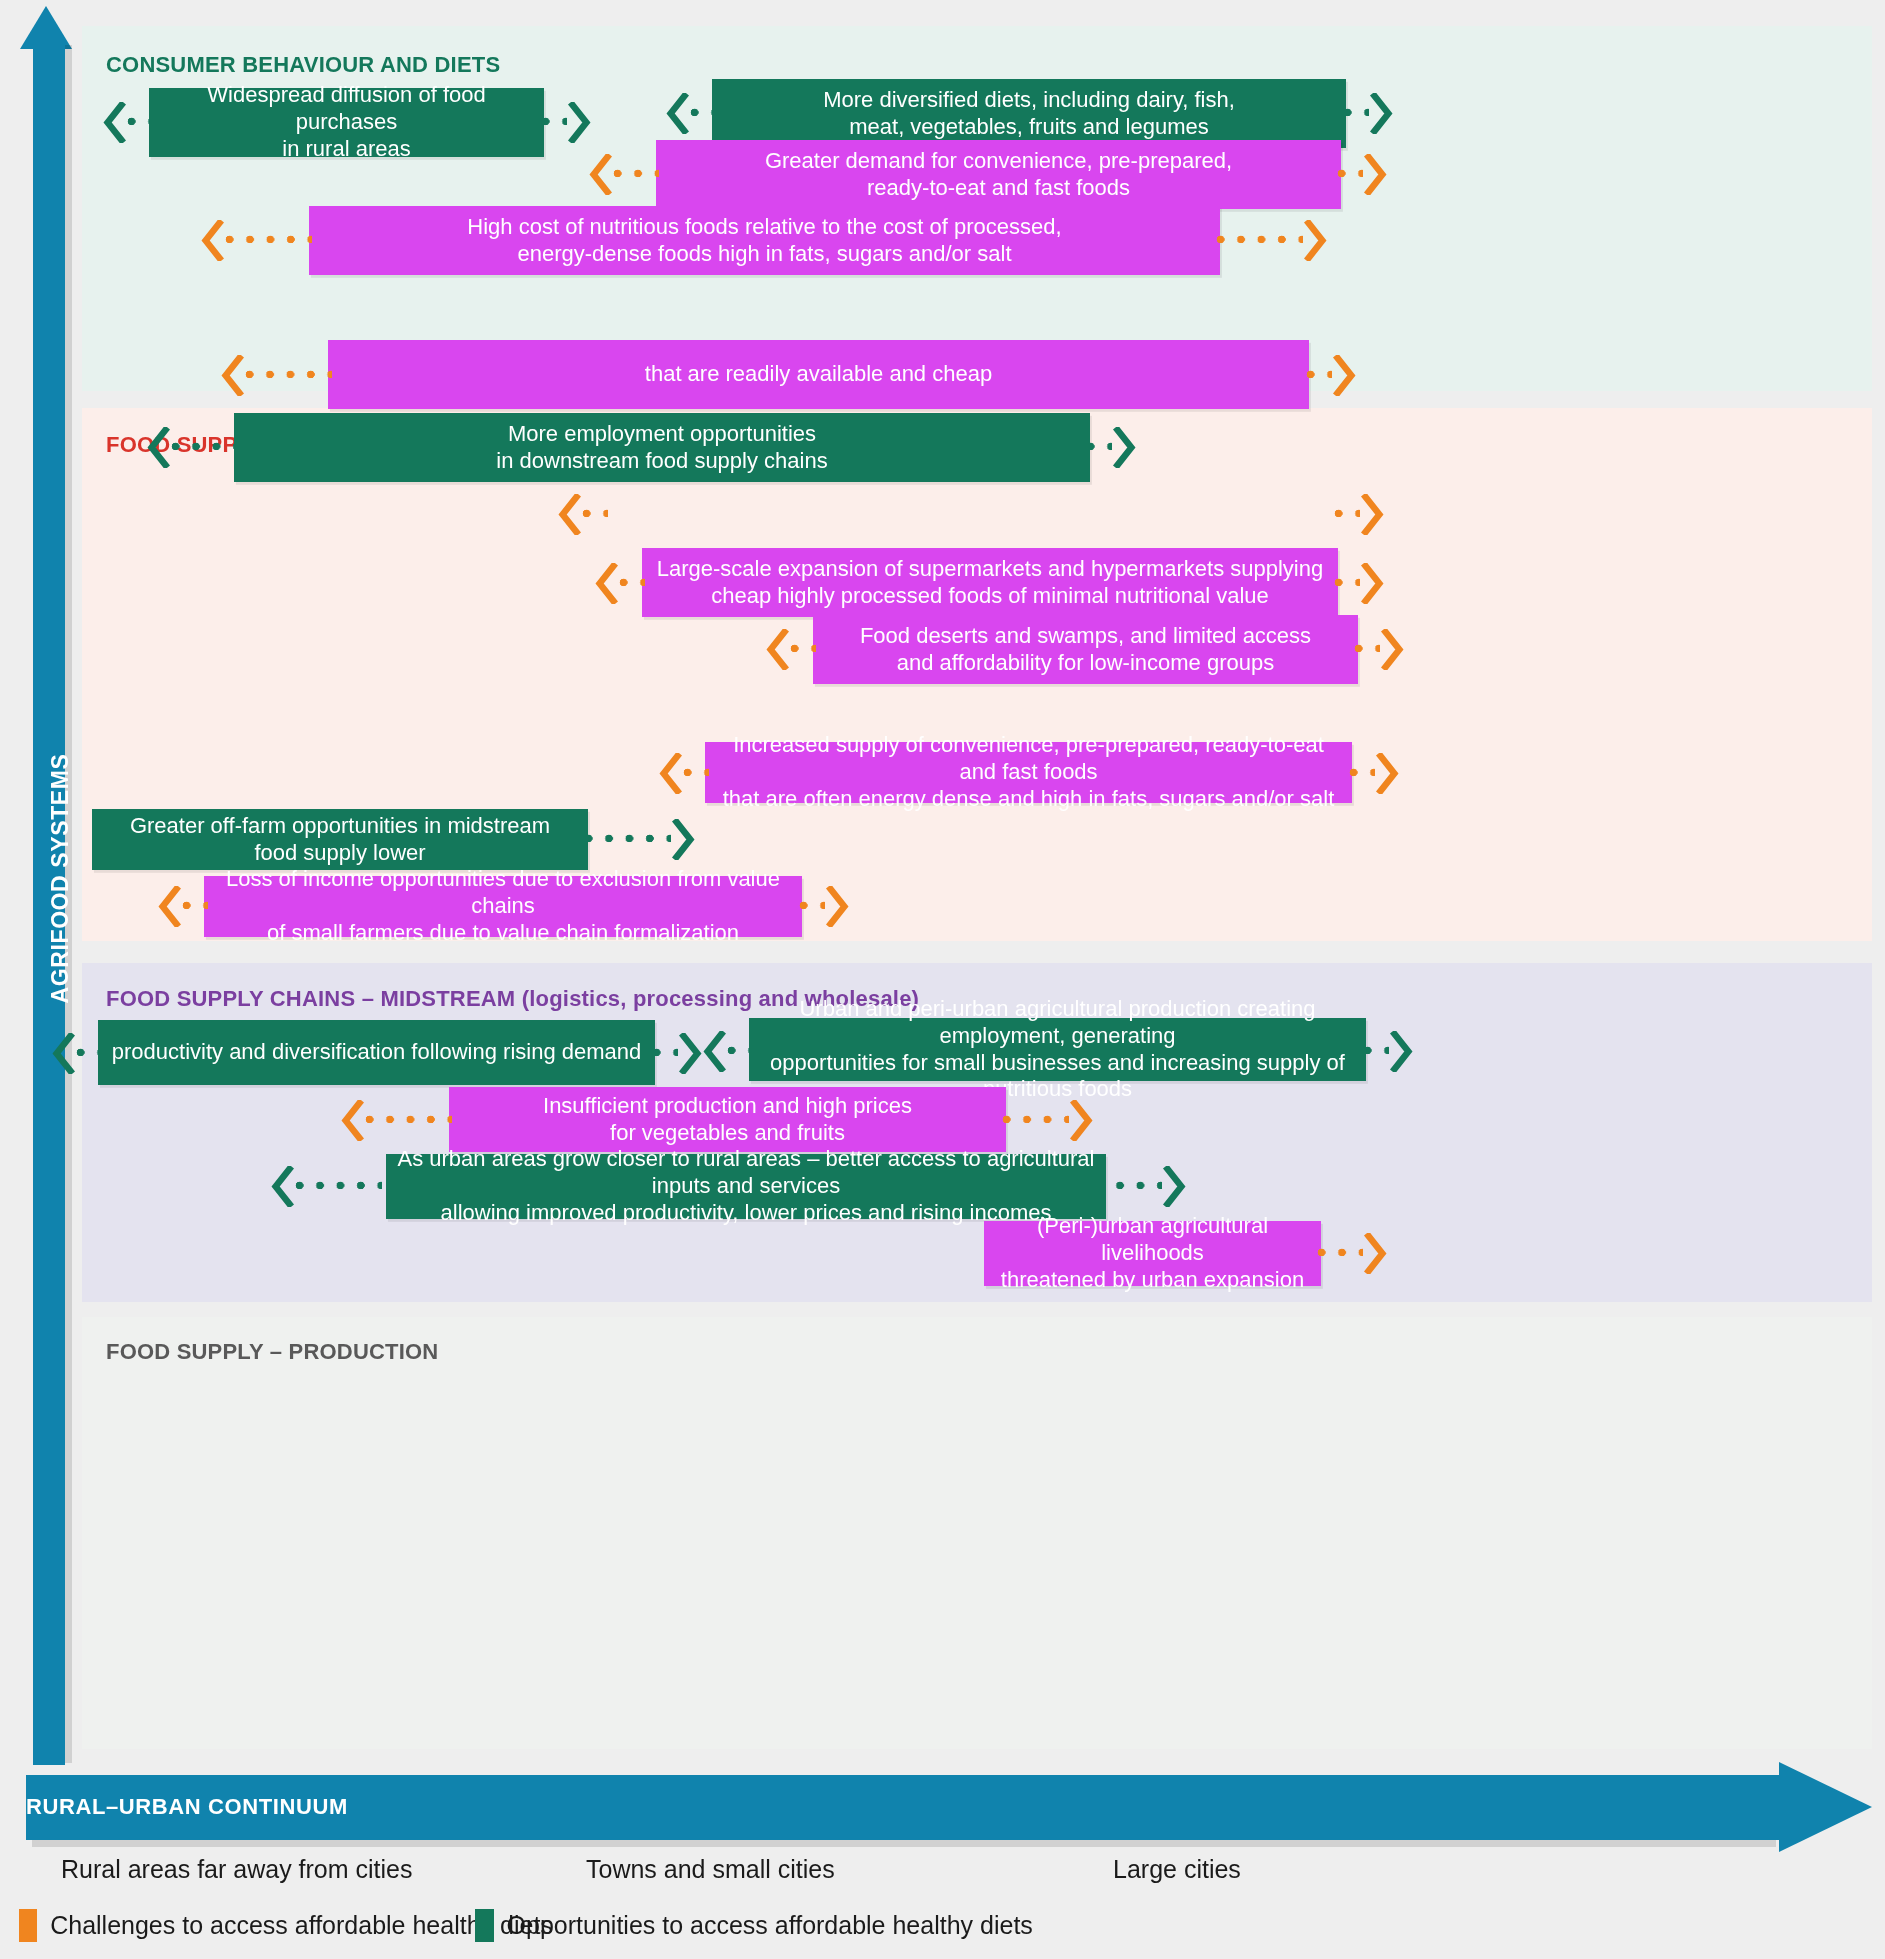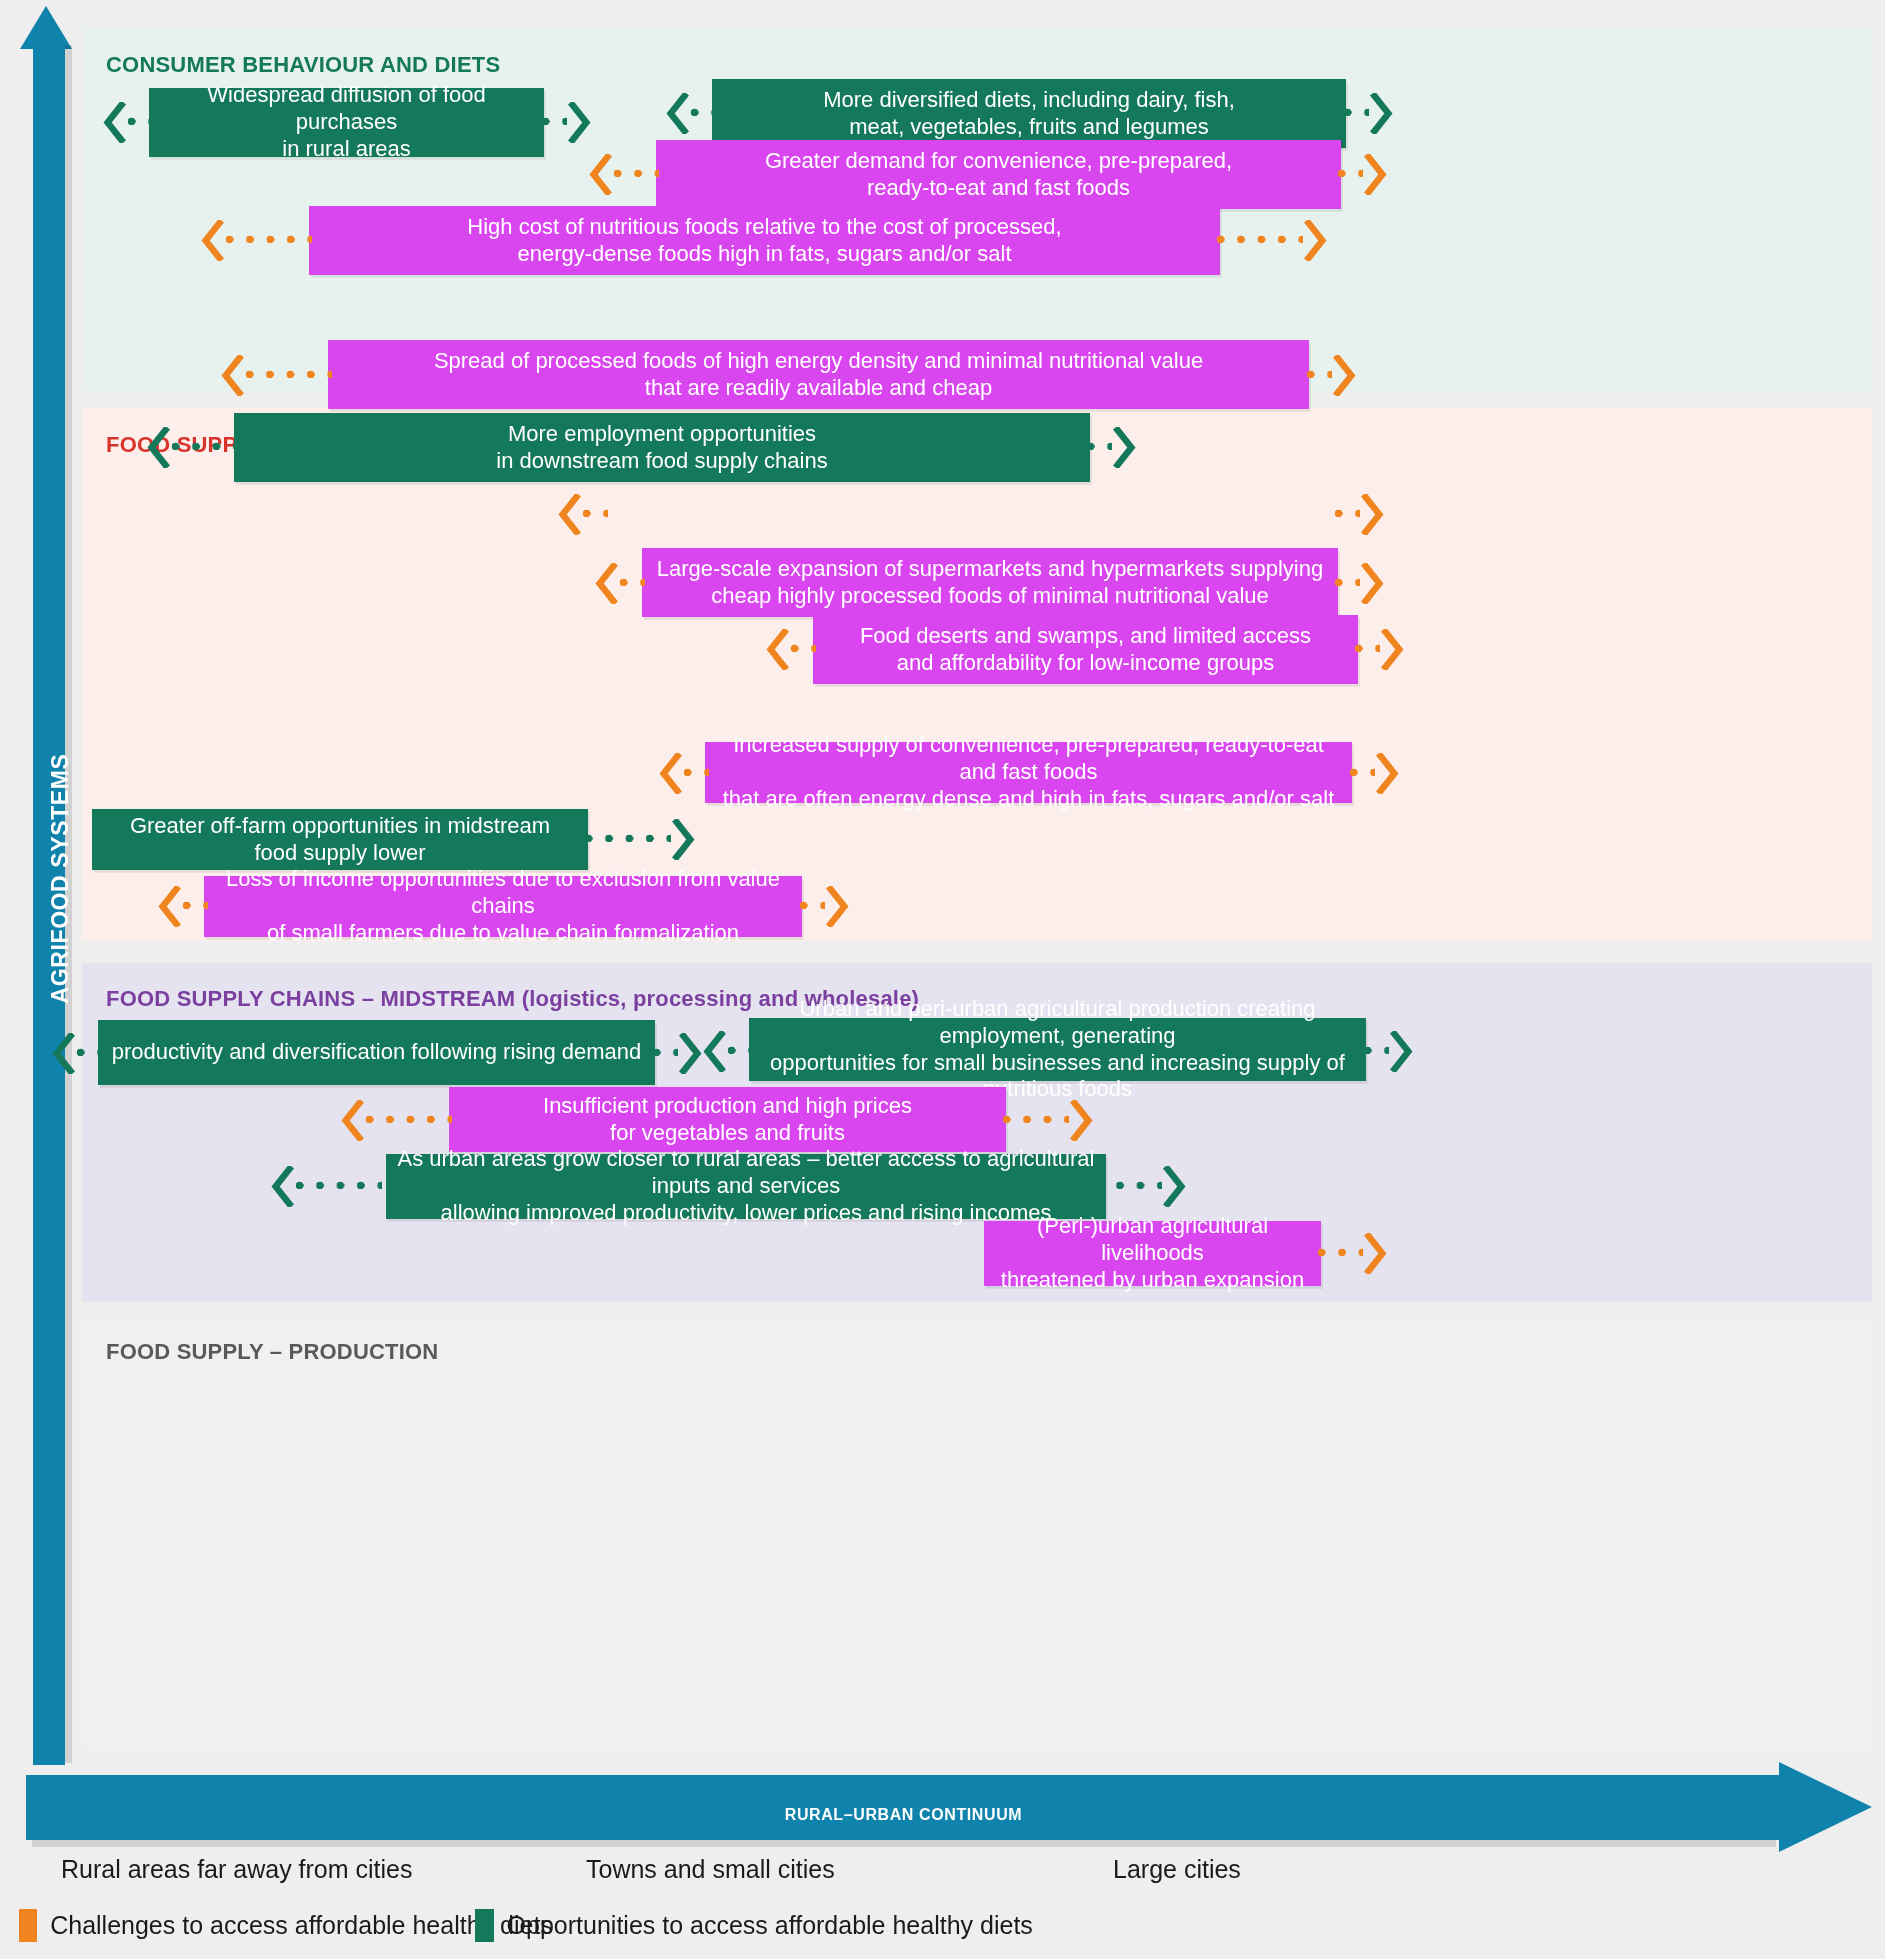--- a/index.html
+++ b/index.html
@@ -17,22 +17,22 @@
        transform:rotate(-90deg);text-align:center;color:#ffffff;
        font-size:23px;font-weight:bold;letter-spacing:0.6px;}
 
   
   #haxis{position:absolute;left:26px;top:1762px;width:1846px;height:89px;}
   #haxis .shaft{position:absolute;left:0;top:13px;height:65px;right:91px;background:#1083ad;}
   #haxis .head{position:absolute;right:0;top:0;width:0;height:0;
        border-top:45px solid transparent;border-bottom:45px solid transparent;
        border-left:93px solid #1083ad;}
   #haxis .shadow{position:absolute;left:5.6px;top:78px;right:96px;height:6.5px;background:rgba(0,0,0,.12);}
-  #haxis-label{position:absolute;left:0;right:91px;top:32px;text-align:center;color:#fff;
-       font-size:16px;font-weight:bold;letter-spacing:0.6px;margin-top:12px;}
+  #haxis-label{position:absolute;left:0;right:91px;top:32px;color:#fff;
+       font-size:22px;font-weight:bold;letter-spacing:0.6px;}
 
   
   .section{position:absolute;left:82px;width:1790px;}
   .sec-title{position:absolute;left:24px;font-size:22px;font-weight:bold;letter-spacing:0.2px;white-space:nowrap;}
   .sec-title .sub{font-weight:bold;}
 
   
   .bar{position:absolute;display:flex;align-items:center;justify-content:center;
        text-align:center;color:#ffffff;font-size:22px;line-height:1.22;
        box-shadow:1.9px 2.8px 0 rgba(0,0,0,.08);padding:0 9.3px;box-sizing:border-box;}
@@ -169,21 +169,20 @@
         </svg></div>
     </div>
     <div class="arrow" style="left: 1216px; top: 240px; width: 111px;">
       <div class="dots" style="background-image: radial-gradient(circle at 4.6px 4.6px, rgb(240, 133, 31) 3.7px, transparent 4.2px); background-size: 20.4px 9.3px; background-repeat: repeat-x; left: 0px; right: 24px;"></div>
       <div class="chev" style="right: 0px;"><svg width="24" height="41" viewBox="0 0 26 44">
           <path d="M6,3 L21,22 L6,41" fill="none" stroke="#f0851f" stroke-width="7" stroke-linecap="square" stroke-linejoin="miter"></path>
         </svg></div>
     </div>
     <div class="bar orange" style="left: 328px; top: 340px; width: 981px; height: 69px;">
       <div>
-        <span>Spread of processed foods of high energy density and minimal nutritional value</span>
         <span>that are readily available and cheap</span>
       </div>
     </div>
     <div class="arrow" style="left: 221px; top: 375px; width: 111px;">
       <div class="dots" style="background-image: radial-gradient(circle at 4.6px 4.6px, rgb(240, 133, 31) 3.7px, transparent 4.2px); background-size: 20.4px 9.3px; background-repeat: repeat-x; left: 24px; right: 0px;"></div>
       <div class="chev" style="left: 0px;"><svg width="24" height="41" viewBox="0 0 26 44">
           <path d="M20,3 L5,22 L20,41" fill="none" stroke="#f0851f" stroke-width="7" stroke-linecap="square" stroke-linejoin="miter"></path>
         </svg></div>
     </div>
     <div class="arrow" style="left: 1306px; top: 375px; width: 50px;">

